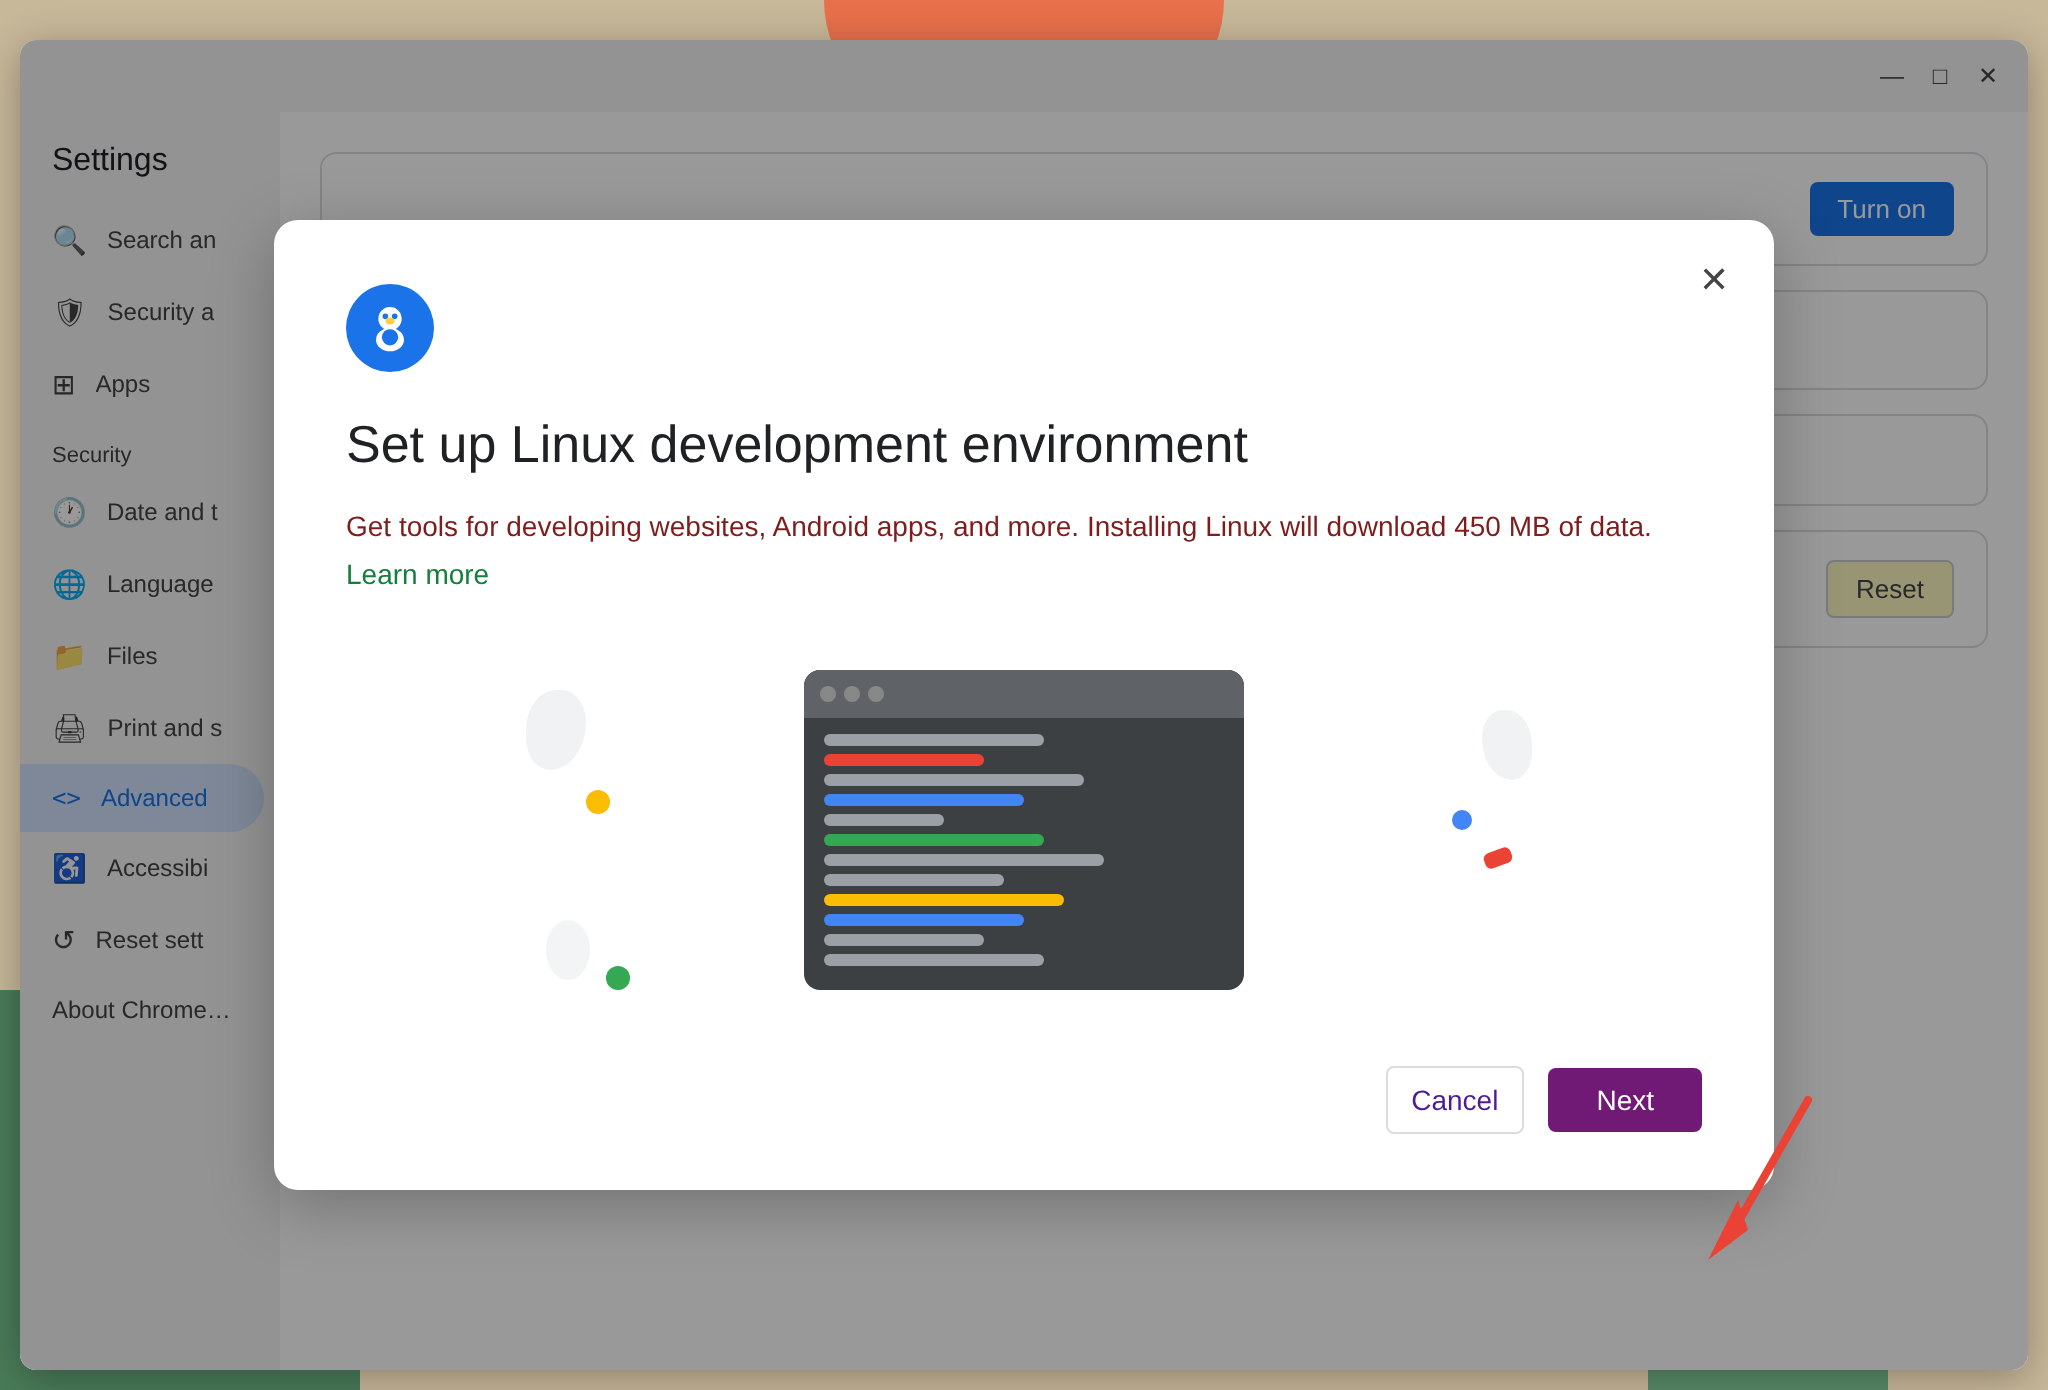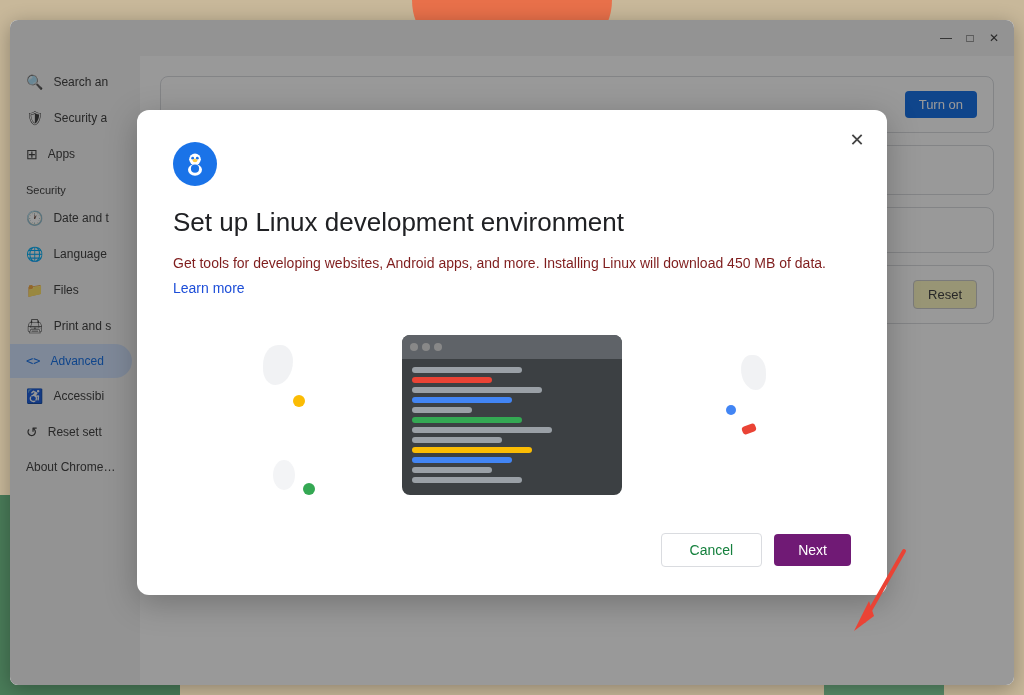--- a/index.html
+++ b/index.html
@@ -280,21 +280,21 @@
     }
 
     .modal-description {
       font-size: 14px;
       color: #7f1d1d;
       margin-bottom: 4px;
       line-height: 1.6;
     }
 
     .modal-link {
-      color: #1d4ed8;
+      color: #15803d;
       text-decoration: none;
       font-size: 14px;
     }
 
     .modal-illustration {
       margin: 28px auto;
       display: flex;
       align-items: center;
       justify-content: center;
       position: relative;
@@ -415,24 +415,24 @@
     .modal-footer {
       display: flex;
       justify-content: flex-end;
       gap: 12px;
       align-items: center;
       margin-top: 8px;
     }
 
     .btn-cancel {
       background: white;
-      color: #15803d;
+      color: #4c1d95;
       border: 1px solid #dadce0;
       border-radius: 4px;
-      padding: 8px 28px;
+      padding: 8px 12px;
       font-size: 14px;
       cursor: pointer;
     }
 
     .btn-next {
       background: #701a75;
       color: white;
       border: none;
       border-radius: 4px;
       padding: 8px 24px;
@@ -467,20 +467,21 @@
       <span>□</span>
     </div>
     <div class="titlebar-btn">
       <span>✕</span>
     </div>
   </div>
 
   <div class="window-body">
 
     <div class="sidebar">
+      <div class="sidebar-title">Settings</div>
 
       <div class="sidebar-item">
         <span class="icon">🔍</span>
         <span class="label">Search an</span>
       </div>
 
       <div class="sidebar-item">
         <span class="icon">🛡</span>
         <span class="label">Security a</span>
       </div>

